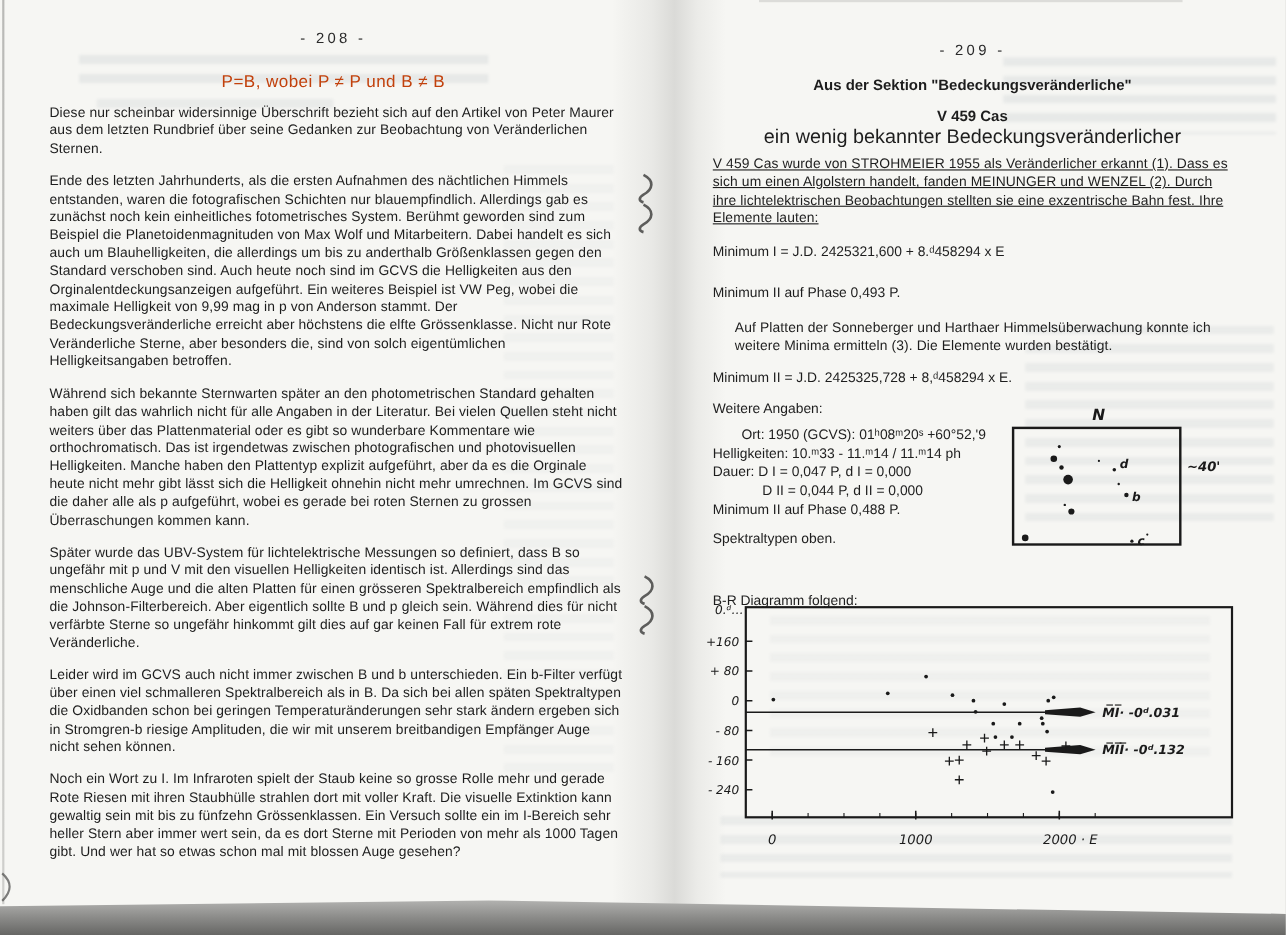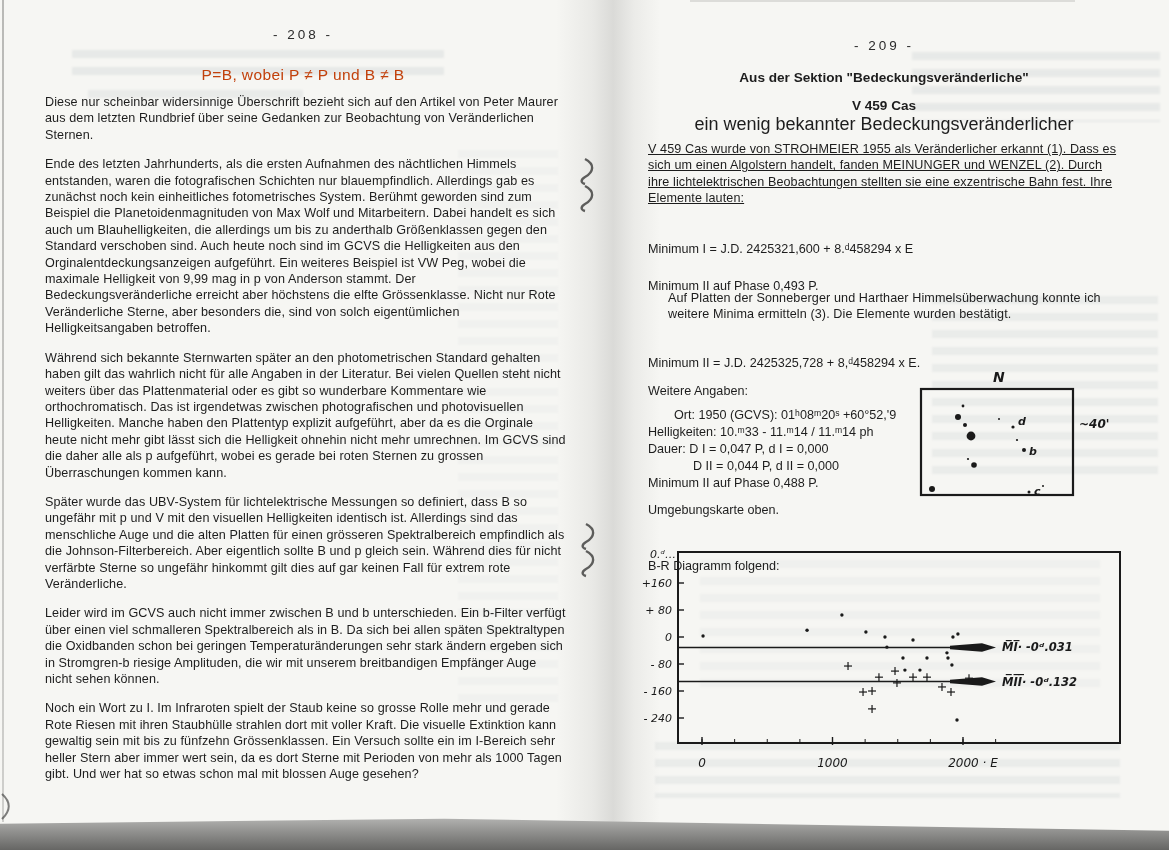--- a/index.html
+++ b/index.html
@@ -9,21 +9,21 @@
     font-family:"Liberation Sans",sans-serif;color:#1d1d1d;
   }
   .abs{position:absolute;}
   .center{text-align:center;}
   .pagenum{font-size:13.5px;letter-spacing:3px;color:#2a2a2a;}
   .title{font-size:15.5px;letter-spacing:.4px;color:#c2410c;}
   .bodytext{font-size:12.6px;line-height:16.4px;letter-spacing:.1px;}
   .bodytext p{margin:0 0 13px 0;}
   .sig{text-align:right;padding-right:34px;margin-top:-2px;}
   .bold{font-weight:bold;}
-  .line{white-space:nowrap;font-size:12.6px;margin-top:20px;}
+  .line{white-space:nowrap;font-size:12.6px;}
   .ghost{
     background:repeating-linear-gradient(180deg, rgba(110,126,140,.85) 0 8px, transparent 8px 17px);
     filter:blur(1.3px);pointer-events:none;
   }
   .fold{
     background:linear-gradient(90deg, rgba(60,60,58,0) 0%, rgba(60,60,58,.07) 35%,
       rgba(60,60,58,.15) 55%, rgba(60,60,58,.06) 75%, rgba(60,60,58,0) 100%);
   }
   .bottom-shadow{
     background:linear-gradient(180deg,#b3b3b1 0%, #8f8f8d 45%, #666664 100%);
@@ -89,21 +89,21 @@
   <div class="abs bodytext" style="left:648px;top:290px;width:476px;margin-left:20px;">Auf Platten der Sonneberger und Harthaer Himmelsüberwachung konnte ich weitere Minima ermitteln (3). Die Elemente wurden bestätigt.</div>
   <div class="abs line" style="left:648px;top:336px;">Minimum II = J.D. 2425325,728 + 8,ᵈ458294 x E.</div>
   <div class="abs line" style="left:648px;top:364px;">Weitere Angaben:</div>
 
   <div class="abs line" style="left:674px;top:388px;">Ort: 1950 (GCVS): 01ʰ08ᵐ20ˢ  +60°52,'9</div>
   <div class="abs line" style="left:648px;top:405px;">Helligkeiten: 10.ᵐ33 - 11.ᵐ14 / 11.ᵐ14 ph</div>
   <div class="abs line" style="left:648px;top:422px;">Dauer: D I = 0,047 P, d I = 0,000</div>
   <div class="abs line" style="left:693px;top:439px;">D II = 0,044 P, d II = 0,000</div>
   <div class="abs line" style="left:648px;top:456px;">Minimum II auf Phase 0,488 P.</div>
 
-  <div class="abs line" style="left:648px;top:483px;">Umgebungskarte oben.</div>
+  <div class="abs line" style="left:648px;top:483px;">Spektraltypen oben.</div>
   <div class="abs line" style="left:648px;top:539px;">B-R Diagramm folgend:</div>
 
   <svg id="finder-chart" class="abs" style="left:915px;top:362px;" width="210" height="142" viewBox="0 0 210 142">
       <rect x="6" y="27" width="152" height="106" fill="none" stroke="#1a1a1a" stroke-width="2.2"></rect>
       <text x="78" y="20" font-size="14" font-style="italic" font-weight="bold" fill="#1a1a1a">N</text>
       <text x="164" y="66" font-size="12" font-style="italic" font-weight="bold" fill="#1a1a1a">~40'</text>
       <circle cx="48" cy="44" r="1.4" fill="#1a1a1a"></circle>
       <circle cx="43" cy="55" r="3" fill="#1a1a1a"></circle>
       <circle cx="50" cy="63" r="2" fill="#1a1a1a"></circle>
       <circle cx="56" cy="74" r="4.4" fill="#1a1a1a"></circle>

